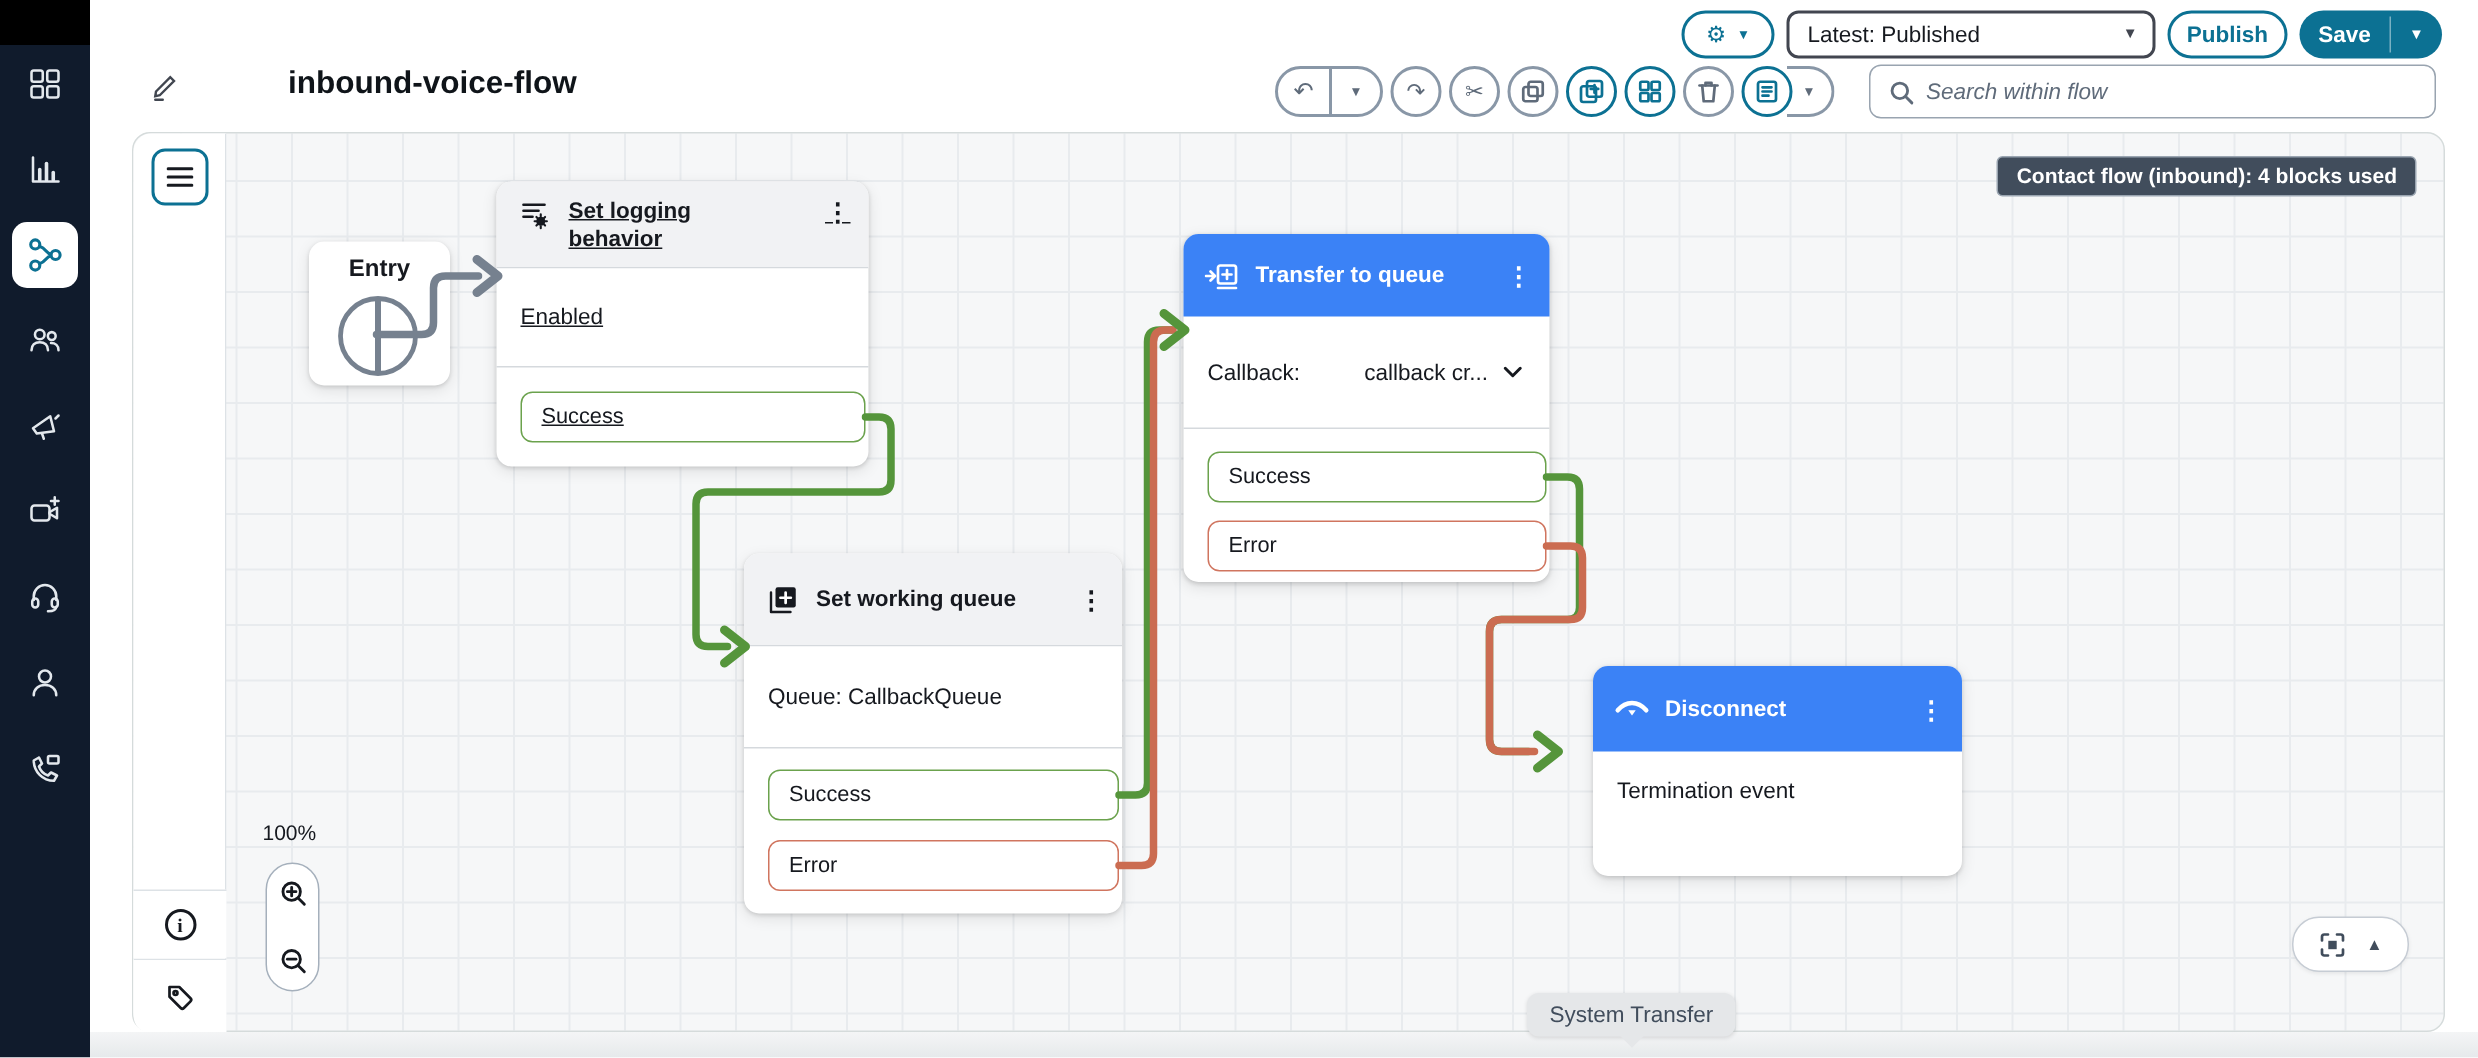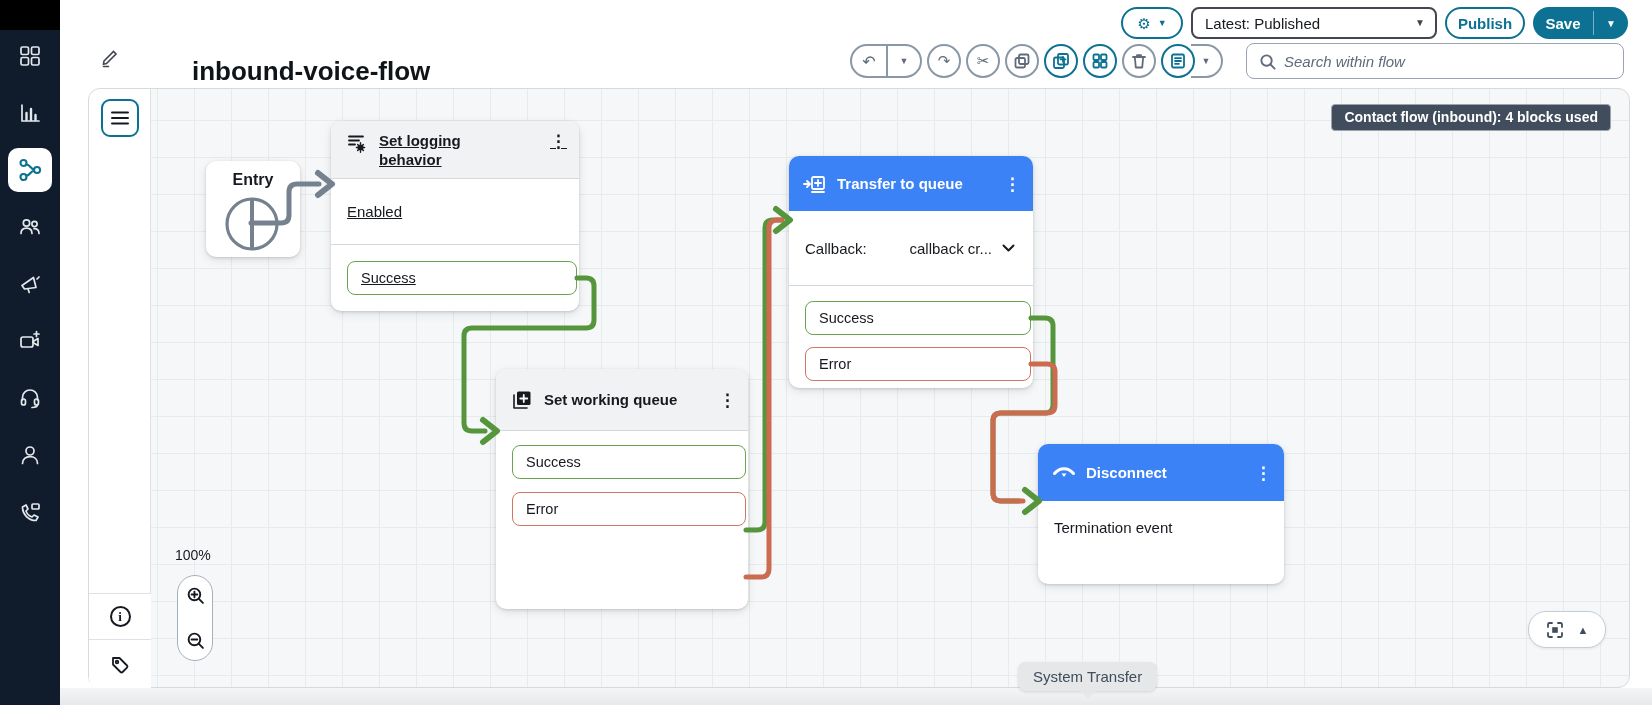--- a/index.html
+++ b/index.html
@@ -14,21 +14,21 @@
     display:flex; align-items:center; justify-content:center; cursor:pointer; }
   .side-icon svg { stroke:#e3e8ed; fill:none; stroke-width:1.7; stroke-linecap:round; stroke-linejoin:round; }
   .side-tile { position:absolute; left:8px; top:148px; width:44px; height:44px; background:#fff;
     border-radius:10px; display:flex; align-items:center; justify-content:center; }
   .side-tile svg { stroke:#0c7193; fill:none; stroke-width:1.9; stroke-linecap:round; }
 
   
   .pencil { position:absolute; left:100px; top:46px; width:22px; height:22px; cursor:pointer; }
   .pencil svg { stroke:#414650; fill:none; stroke-width:1.6; stroke-linecap:round; }
   .redaction { position:absolute; left:125px; top:36px; width:62px; height:46px; background:#fff; }
-  .flow-title { position:absolute; left:192px; top:56px; font-size:26px; font-weight:bold; color:#0f1419; }
+  .flow-title { position:absolute; left:192px; top:44px; font-size:21px; font-weight:bold; color:#0f1419; }
 
   
   .row1 { position:absolute; top:7px; right:24px; height:32px; display:flex; gap:8px; align-items:center; }
   .pill { display:flex; align-items:center; justify-content:center; border-radius:16px; height:32px;
     background:#fff; cursor:pointer; }
   .gear-pill { width:62px; border:2px solid #0c7193; gap:7px; color:#0c7193; }
   .gear-glyph { font-size:15px; line-height:1; }
   .caret { font-size:9px; line-height:1; }
   .version-select { width:246px; height:32px; border:2px solid #424650; border-radius:8px; background:#fff;
     display:flex; align-items:center; padding:0 10px 0 12px; font-size:15px; cursor:pointer; }
@@ -133,21 +133,21 @@
   #swq-block .ports { padding-top:14px; gap:13px; }
 
   #transfer-block { left:700px; top:67px; width:244px; height:232px; }
   #transfer-block .bheader { height:55px; align-items:center; padding-top:0; }
   #transfer-block .brow { height:75px; border-bottom:1px solid #d5d9dd; }
   #transfer-block .ports { padding-top:15px; gap:12px; }
   .field-value { margin-left:auto; }
   .chevron-down { margin-left:10px; margin-right:2px; display:flex; cursor:pointer; }
   .chevron-down svg { stroke:#16191f; fill:none; stroke-width:2; stroke-linecap:round; stroke-linejoin:round; }
 
-  #disconnect-block { left:949px; top:355px; width:246px; height:140px; }
+  #disconnect-block { left:973px; top:355px; width:246px; height:140px; }
   #disconnect-block .bheader { height:57px; align-items:center; padding-top:0; }
   #disconnect-block .brow { height:60px; padding-top:18px; align-items:flex-start; }
 
   .hicon-dark svg { stroke:#fff; fill:none; stroke-width:1.8; stroke-linecap:round; stroke-linejoin:round; }
   .hicon-light svg { stroke:#16191f; fill:none; stroke-width:1.8; stroke-linecap:round; stroke-linejoin:round; }
 
   
   #wires { position:absolute; left:0; top:0; width:1542px; height:600px; pointer-events:none; z-index:20; }
   #wires path.wire { fill:none; stroke-width:5; stroke-linecap:round; stroke-linejoin:round; }
   #wires path.head { fill:none; stroke-width:6; stroke-linecap:round; stroke-linejoin:round; }
@@ -400,20 +400,23 @@
       <div class="bheader light">
         <span class="bicon hicon-light">
           <svg width="22" height="22" viewBox="0 0 22 22">
               <path d="M3 6 V19 H16" stroke-width="1.6"></path>
               <rect x="6" y="2.5" width="13.5" height="13.5" rx="1.5" fill="#16191f" stroke="none"></rect>
               <path d="M12.75 6 v7 M9.25 9.5 h7" stroke="#fff" stroke-width="1.8"></path>
             </svg>
         </span>
         <span class="btitle">Set working queue</span>
         <span class="menu-dots">⋮</span>
+      </div>
+      <div class="brow">
+        <span>Queue: CallbackQueue</span>
       </div>
       <div class="ports">
         <div class="port success">Success</div>
         <div class="port error">Error</div>
       </div>
     </div>
 
     <div class="block" id="transfer-block">
       <div class="bheader dark">
         <span class="bicon hicon-dark">

